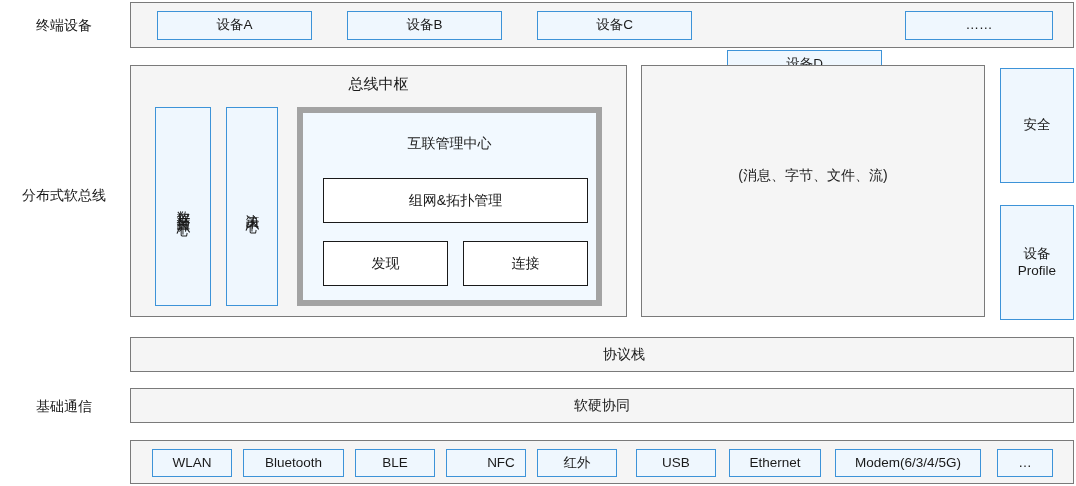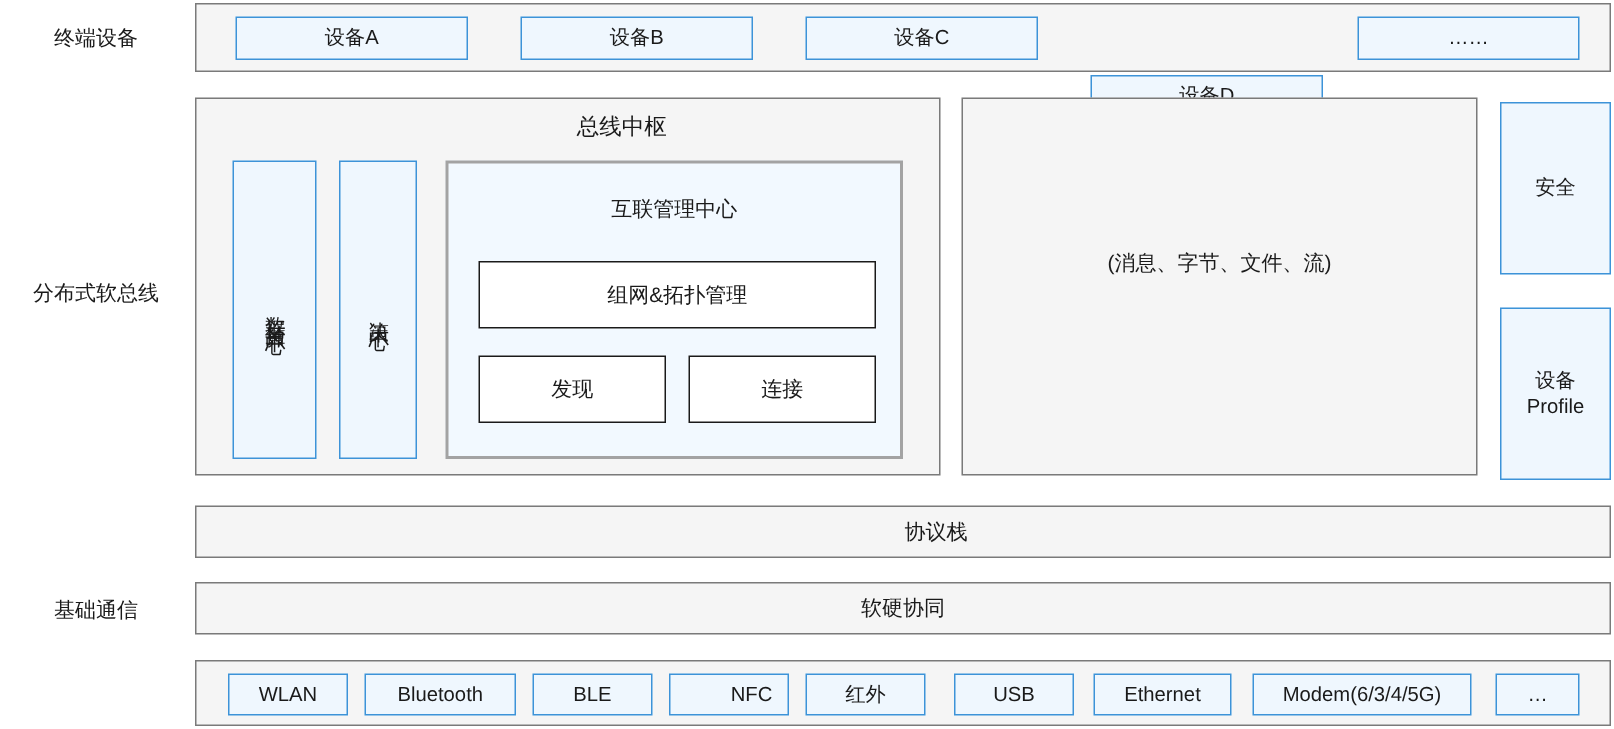--- a/index.html
+++ b/index.html
@@ -87,38 +87,37 @@
   
   #bushub-panel { left: 130px; top: 65px; width: 497px; height: 252px; }
   #bushub-title {
     position: absolute;
     left: 130px;
     top: 75px;
     width: 497px;
     text-align: center;
     font-size: 15px;
     color: #1a1a1a;
-    margin-left: 36px;
   }
 
   .vert-chip {
     position: absolute;
     writing-mode: vertical-rl;
     text-orientation: upright;
     letter-spacing: 2px;
     font-size: 13.5px;
   }
   #chip-data-compute { left: 155px; top: 107px; width: 56px; height: 199px; }
   #chip-decision     { left: 226px; top: 107px; width: 52px; height: 199px; }
 
   #inter-mgmt {
     position: absolute;
     left: 297px; top: 107px; width: 305px; height: 199px;
     background: #f2f9ff;
-    border: 2px solid #a3a3a3;
+    border: 6px solid #a3a3a3;
     box-sizing: border-box;
   }
   #inter-mgmt-title {
     position: absolute;
     left: 0; top: 22px; width: 100%;
     text-align: center;
     font-size: 14px;
   }
   #chip-netmgmt { position: absolute; left: 20px; top: 65px; width: 265px; height: 45px; }
   #chip-discover { position: absolute; left: 20px; top: 128px; width: 125px; height: 45px; }

